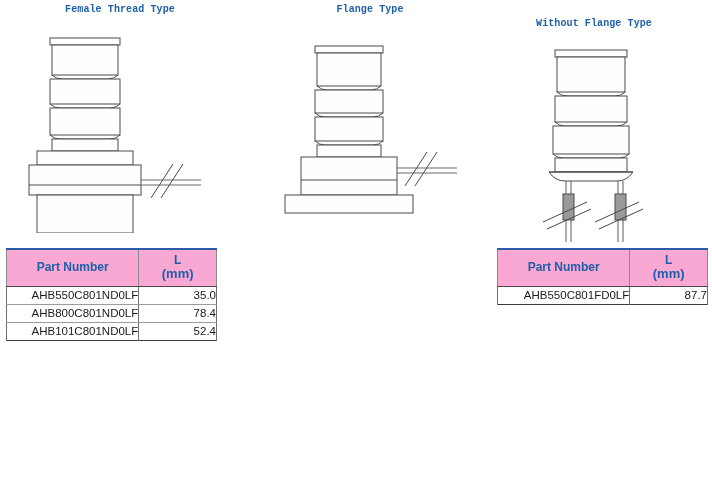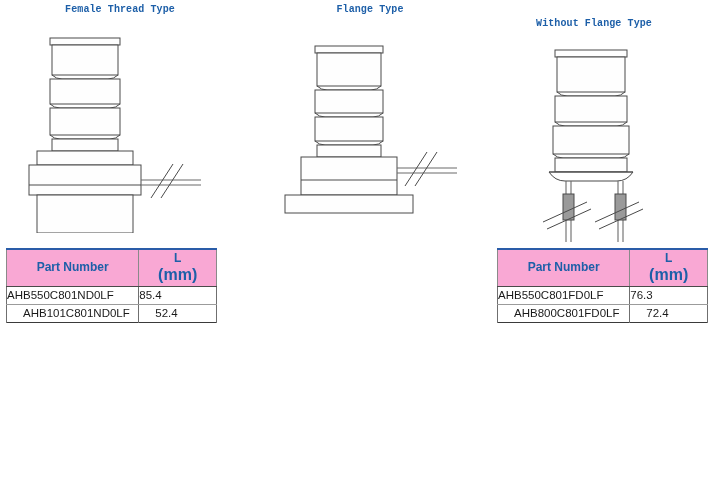--- a/index.html
+++ b/index.html
@@ -57,24 +57,24 @@
     border-top:2px solid #2a5ca8;
     border-bottom:1px solid #4a4a4a;
     line-height:1.15;
     vertical-align:middle;
     text-align:center;
     height:36px;
     font-size:12px;
   }
   .spec-table thead th .unit{
     display:block;
-    font-size:16px;
+    font-size:13px;
   }
   .spec-table tbody td{
-    text-align:left;
+    text-align:right;
     font-size:11.5px;
     color:#1a1a1a;
     height:17px;
     line-height:17px;
     white-space:nowrap;
     border-left:1px solid #6f6f6f;
     border-right:1px solid #6f6f6f;
     border-top:1px solid #9b9b9b;
     border-bottom:1px solid #9b9b9b;
   }
@@ -137,21 +137,25 @@
           <th>Part Number</th>
           <th>
             <span>L</span>
             <span class="unit">(mm)</span>
           </th>
         </tr>
       </thead>
       <tbody>
           <tr>
             <td>AHB550C801ND0LF</td>
-            <td>85.4</td>
+            <td>35.0</td>
+          </tr>
+          <tr>
+            <td>AHB800C801ND0LF</td>
+            <td>78.4</td>
           </tr>
           <tr>
             <td>AHB101C801ND0LF</td>
             <td>52.4</td>
           </tr>
         </tbody>
     </table>
   </div>
 
   <div class="col col-2">
@@ -191,25 +195,21 @@
           <th>Part Number</th>
           <th>
             <span>L</span>
             <span class="unit">(mm)</span>
           </th>
         </tr>
       </thead>
       <tbody>
           <tr>
             <td>AHB550C801FD0LF</td>
-            <td>76.3</td>
-          </tr>
-          <tr>
-            <td>AHB800C801FD0LF</td>
-            <td>72.4</td>
+            <td>87.7</td>
           </tr>
         </tbody>
     </table>
   </div>
 
   <div class="col col-3">
     <div class="col-title">Without Flange Type</div>
 
     <div class="drawing">
       <svg width="215" height="205" viewBox="0 0 215 205" aria-hidden="true">

